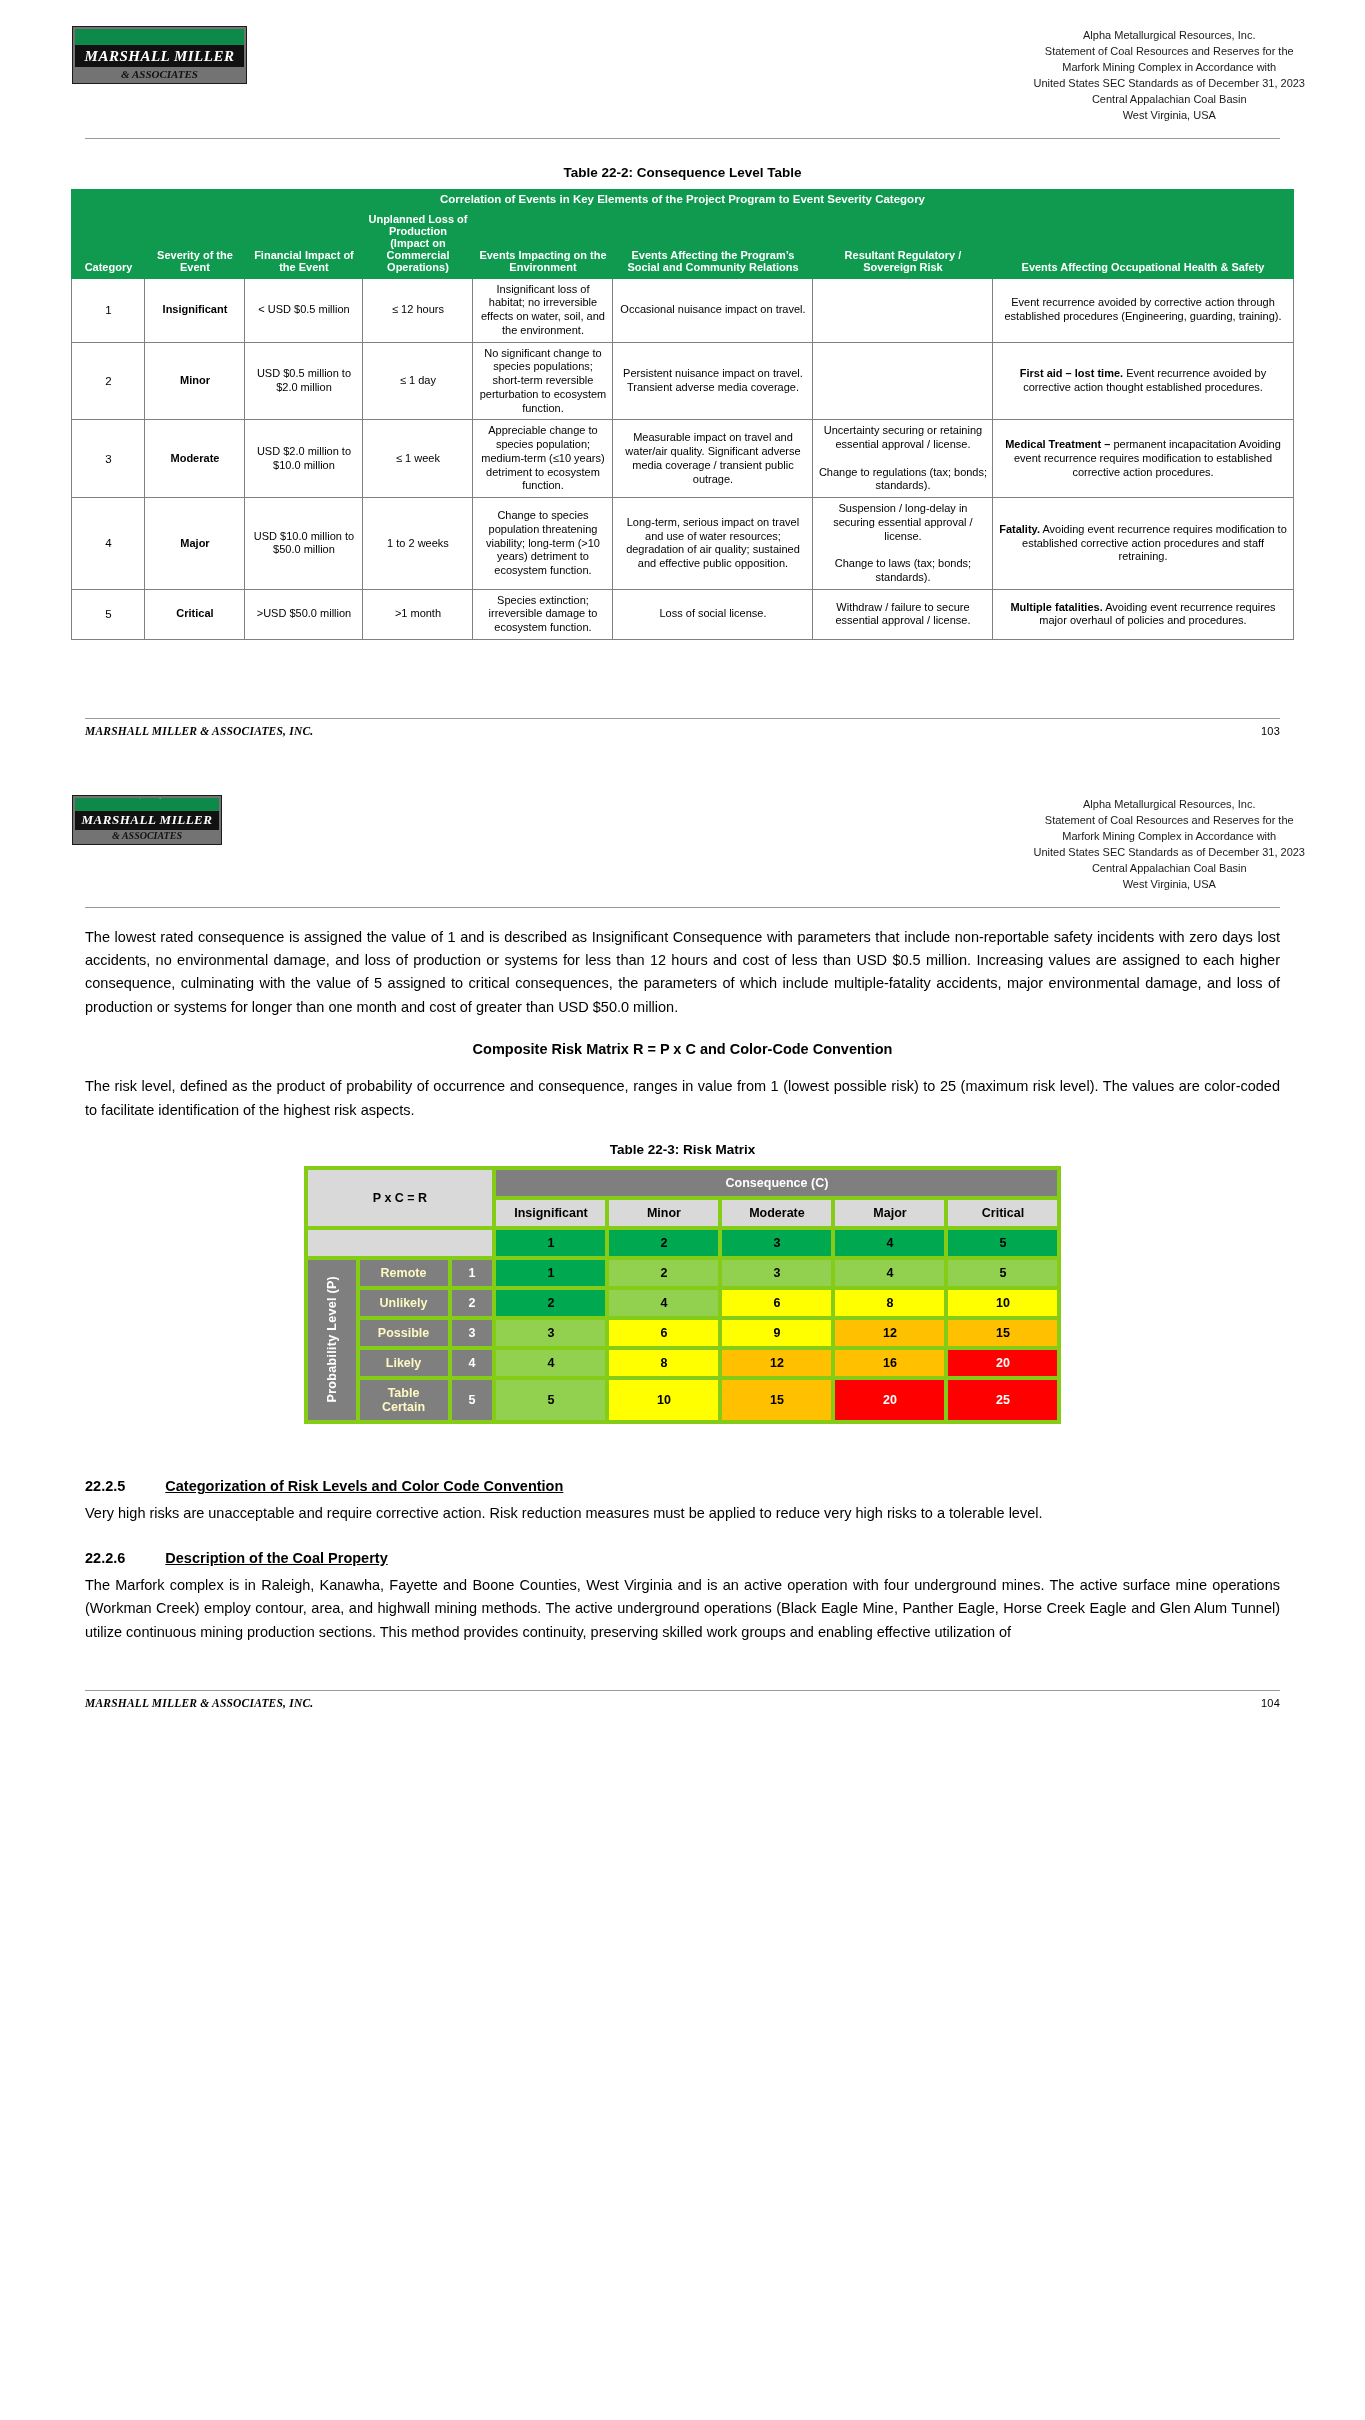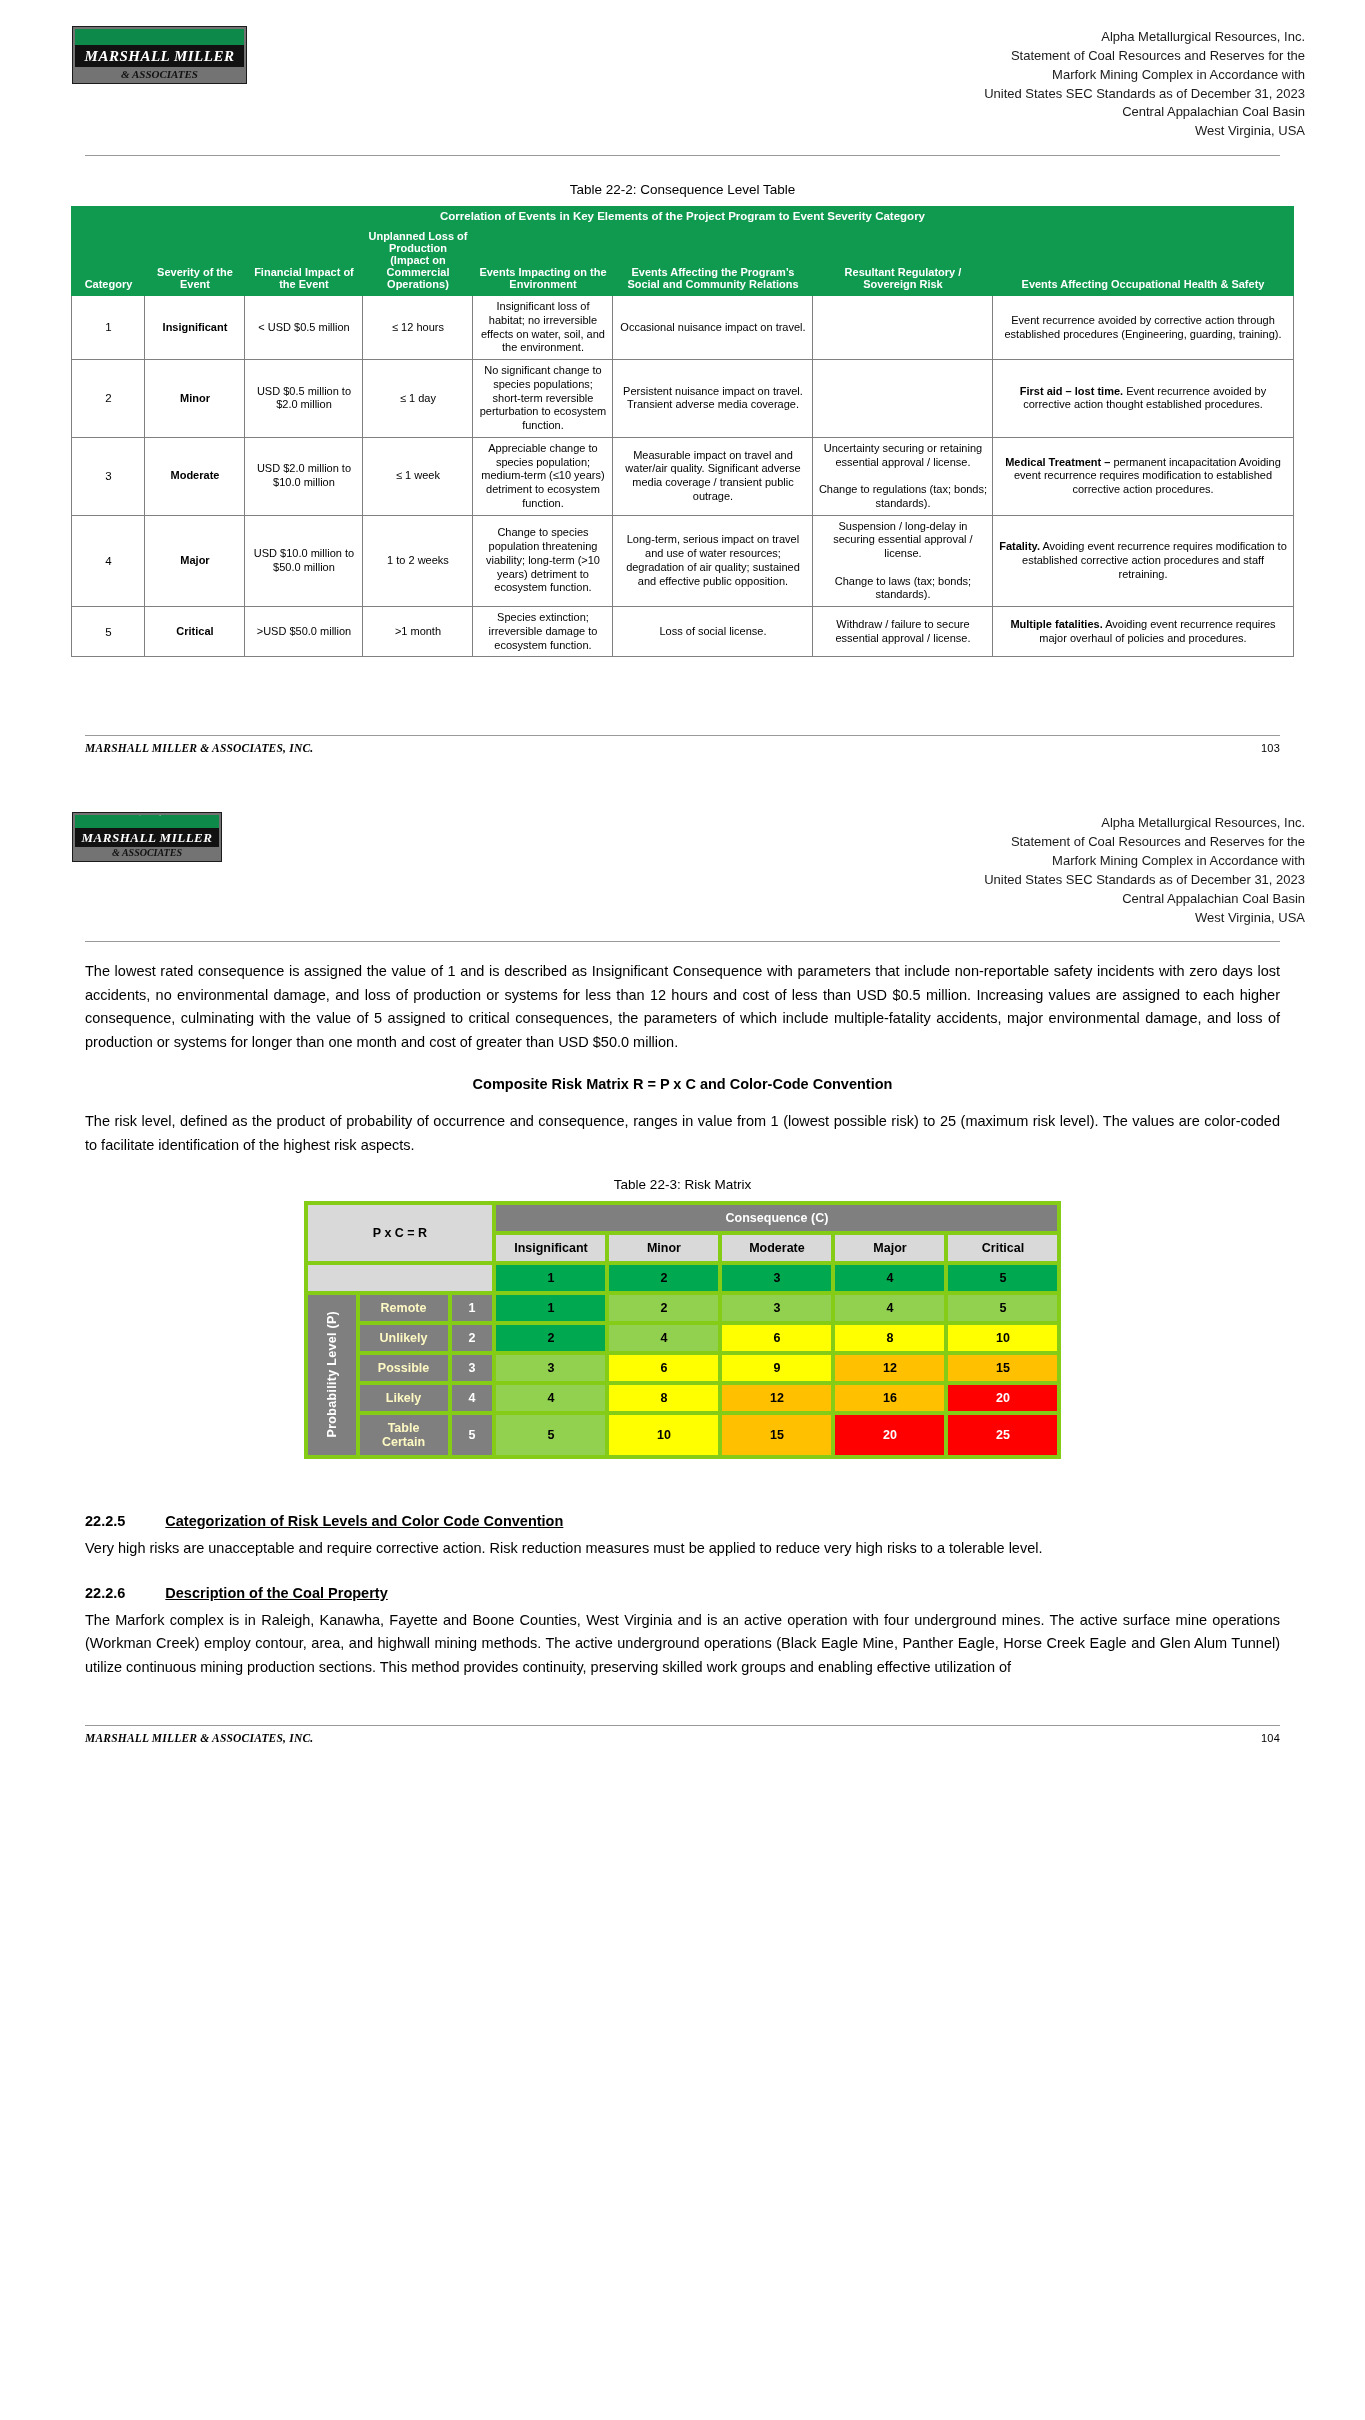--- a/index.html
+++ b/index.html
@@ -58,34 +58,34 @@
     position: absolute;
     left: 2px; right: 2px; bottom: 3px;
     text-align: center;
     font-family: "Liberation Serif", serif;
     font-style: italic;
     font-weight: bold;
     font-size: 11px;
     color: #111;
   }
   .hdr-text {
-    text-align: right;
-    font-size: 13px;
+    text-align: center;
+    font-size: 11px;
     line-height: 1.45;
     color: #1a1a1a;
     padding-top: 2px;
   }
   .hdr-rule {
     border-bottom: 1px solid #9a9a9a;
     margin: 14px 25px 0 25px;
   }
   
   .tbl-caption {
     text-align: center;
-    font-weight: normal;
+    font-weight: bold;
     font-size: 13.5px;
     margin: 26px 0 9px 0;
   }
   
   table.consq {
     border-collapse: collapse;
     width: 1076px;
     margin: 0 auto;
     font-size: 11px;
     table-layout: fixed;

